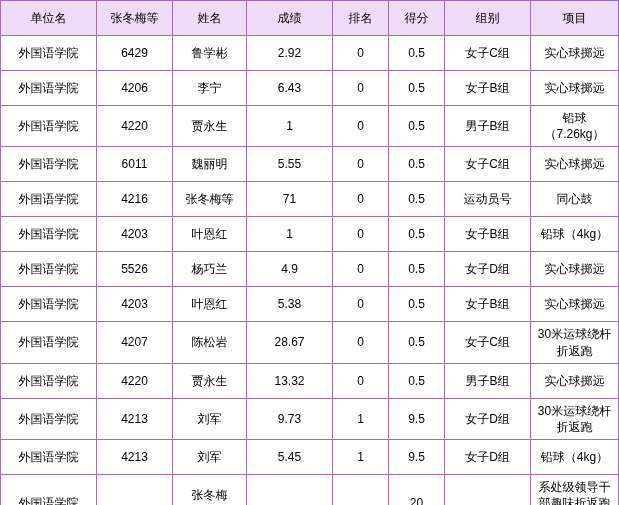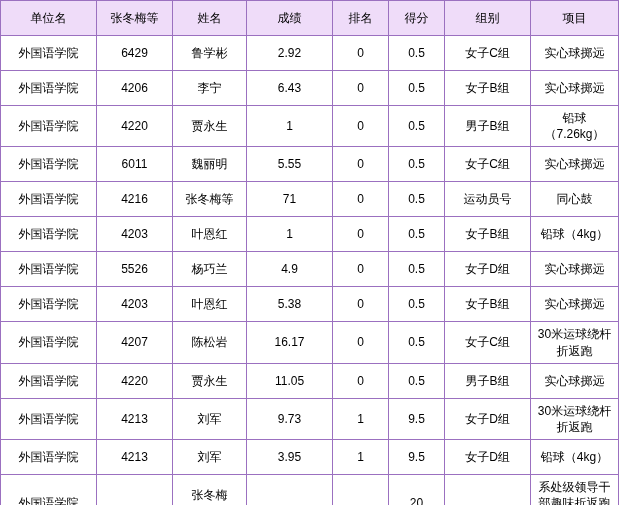--- a/index.html
+++ b/index.html
@@ -153,51 +153,51 @@
         <td>5.38</td>
         <td>0</td>
         <td>0.5</td>
         <td>女子B组</td>
         <td>实心球掷远</td>
       </tr>
       <tr>
         <td>外国语学院</td>
         <td>4207</td>
         <td>陈松岩</td>
-        <td>16.17</td>
+        <td>28.67</td>
         <td>0</td>
         <td>0.5</td>
         <td>女子C组</td>
         <td>30米运球绕杆折返跑</td>
       </tr>
       <tr>
         <td>外国语学院</td>
         <td>4220</td>
         <td>贾永生</td>
-        <td>11.05</td>
+        <td>13.32</td>
         <td>0</td>
         <td>0.5</td>
         <td>男子B组</td>
         <td>实心球掷远</td>
       </tr>
       <tr>
         <td>外国语学院</td>
         <td>4213</td>
         <td>刘军</td>
         <td>9.73</td>
         <td>1</td>
         <td>9.5</td>
         <td>女子D组</td>
         <td>30米运球绕杆折返跑</td>
       </tr>
       <tr>
         <td>外国语学院</td>
         <td>4213</td>
         <td>刘军</td>
-        <td>3.95</td>
+        <td>5.45</td>
         <td>1</td>
         <td>9.5</td>
         <td>女子D组</td>
         <td>铅球（4kg）</td>
       </tr>
       <tr>
         <td>外国语学院</td>
         <td></td>
         <td class="name-cell">
           <span>张冬梅</span>

